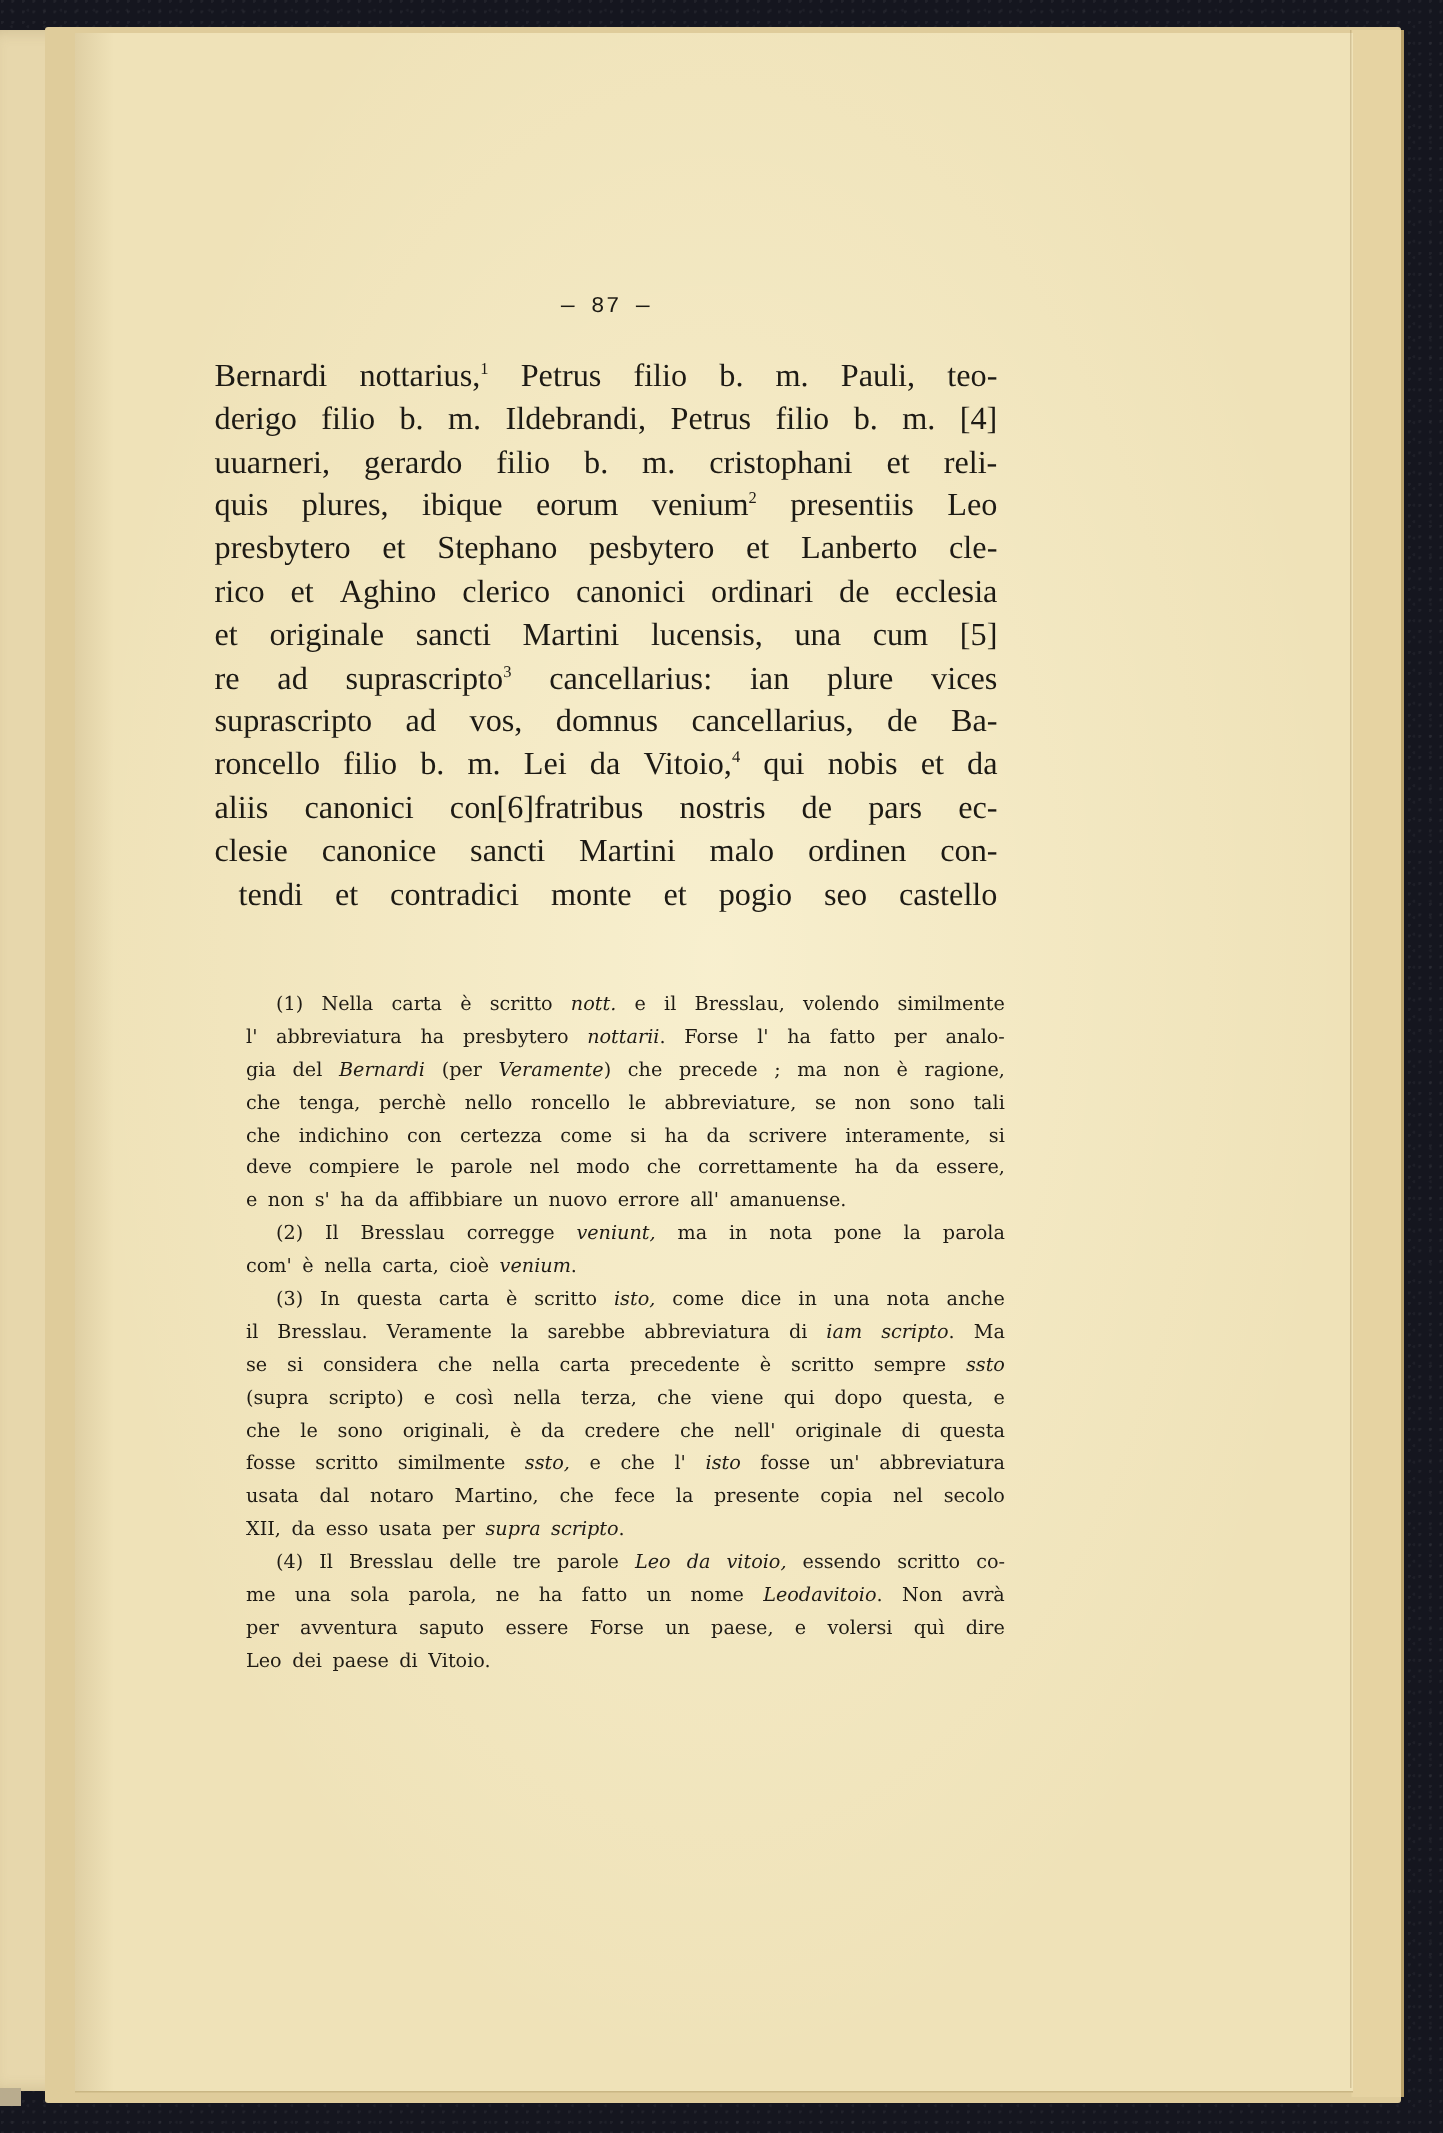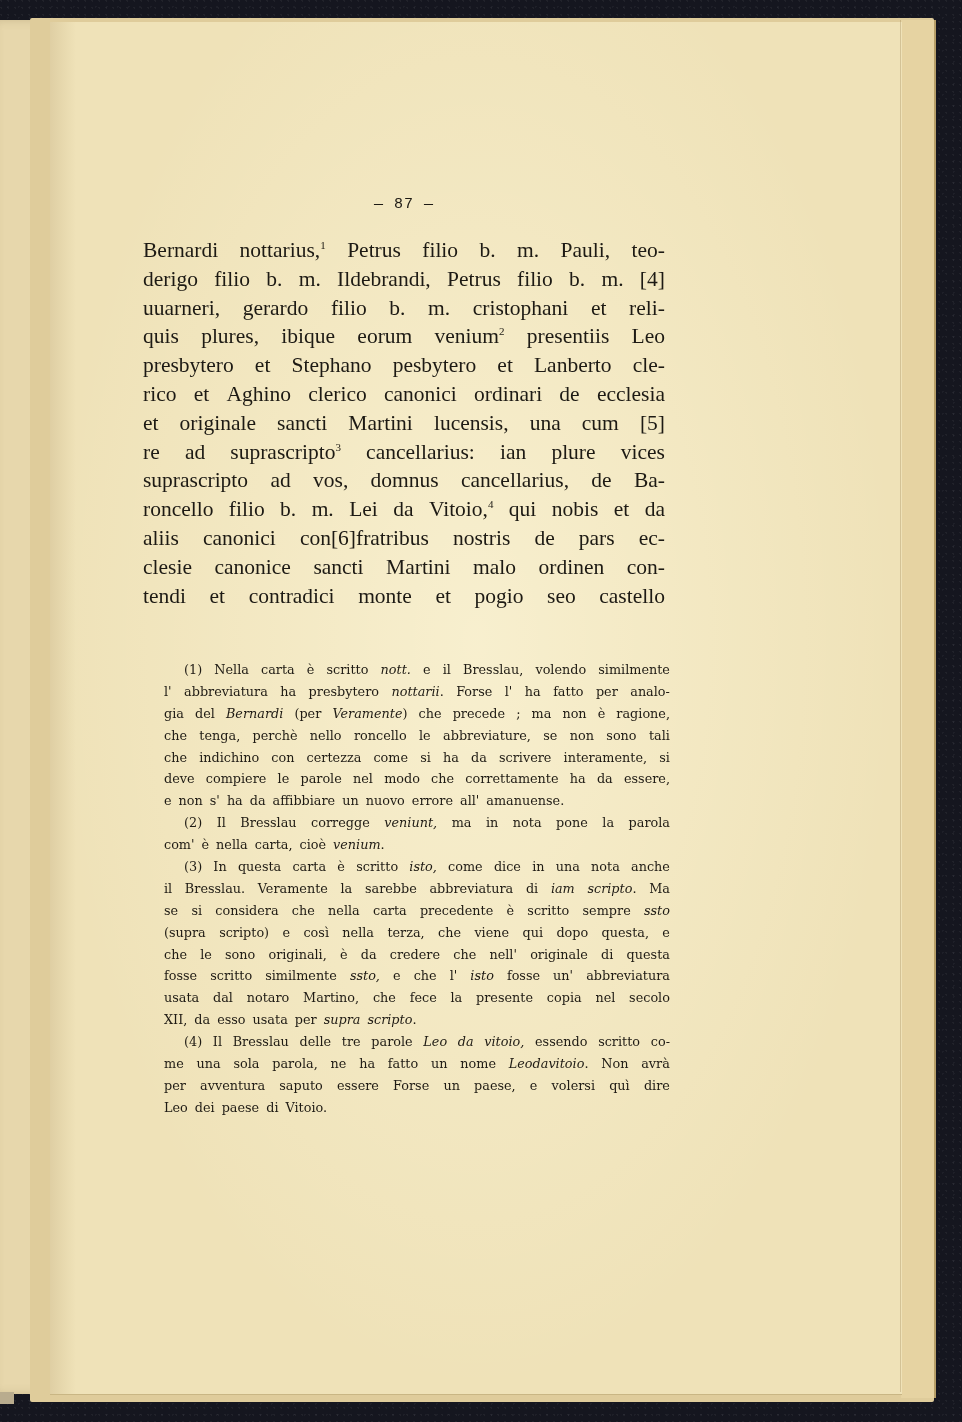--- a/index.html
+++ b/index.html
@@ -54,21 +54,21 @@
     .folio {
       text-align: center; font-size: 15px; margin: 0 0 10px 0; height: 30px;
       font-family: Liberation Mono, monospace; letter-spacing: 1px;
     }
     .body-text p {
       margin: 0; font-size: 21.5px; line-height: 28.8px; height: 28.8px;
       text-align: justify; text-align-last: justify; white-space: nowrap;
       font-family: "Liberation Serif", serif;
       display: flex; justify-content: space-between;
     }
-    .body-text p.last { text-align-last: justify; }
+    .body-text p.last { text-align-last: justify; margin-left: 16px; }
     .notes {
       position: absolute; left: 164px; top: 659px; width: 506px;
       color: #1f1b14;
       font-family: "DejaVu Serif", serif;
     }
     .notes p {
       margin: 0; font-size: 12.8px; line-height: 21.9px; height: 21.9px;
       white-space: nowrap; display: flex; justify-content: space-between;
     }
     .notes p.indent { padding-left: 20px; }

